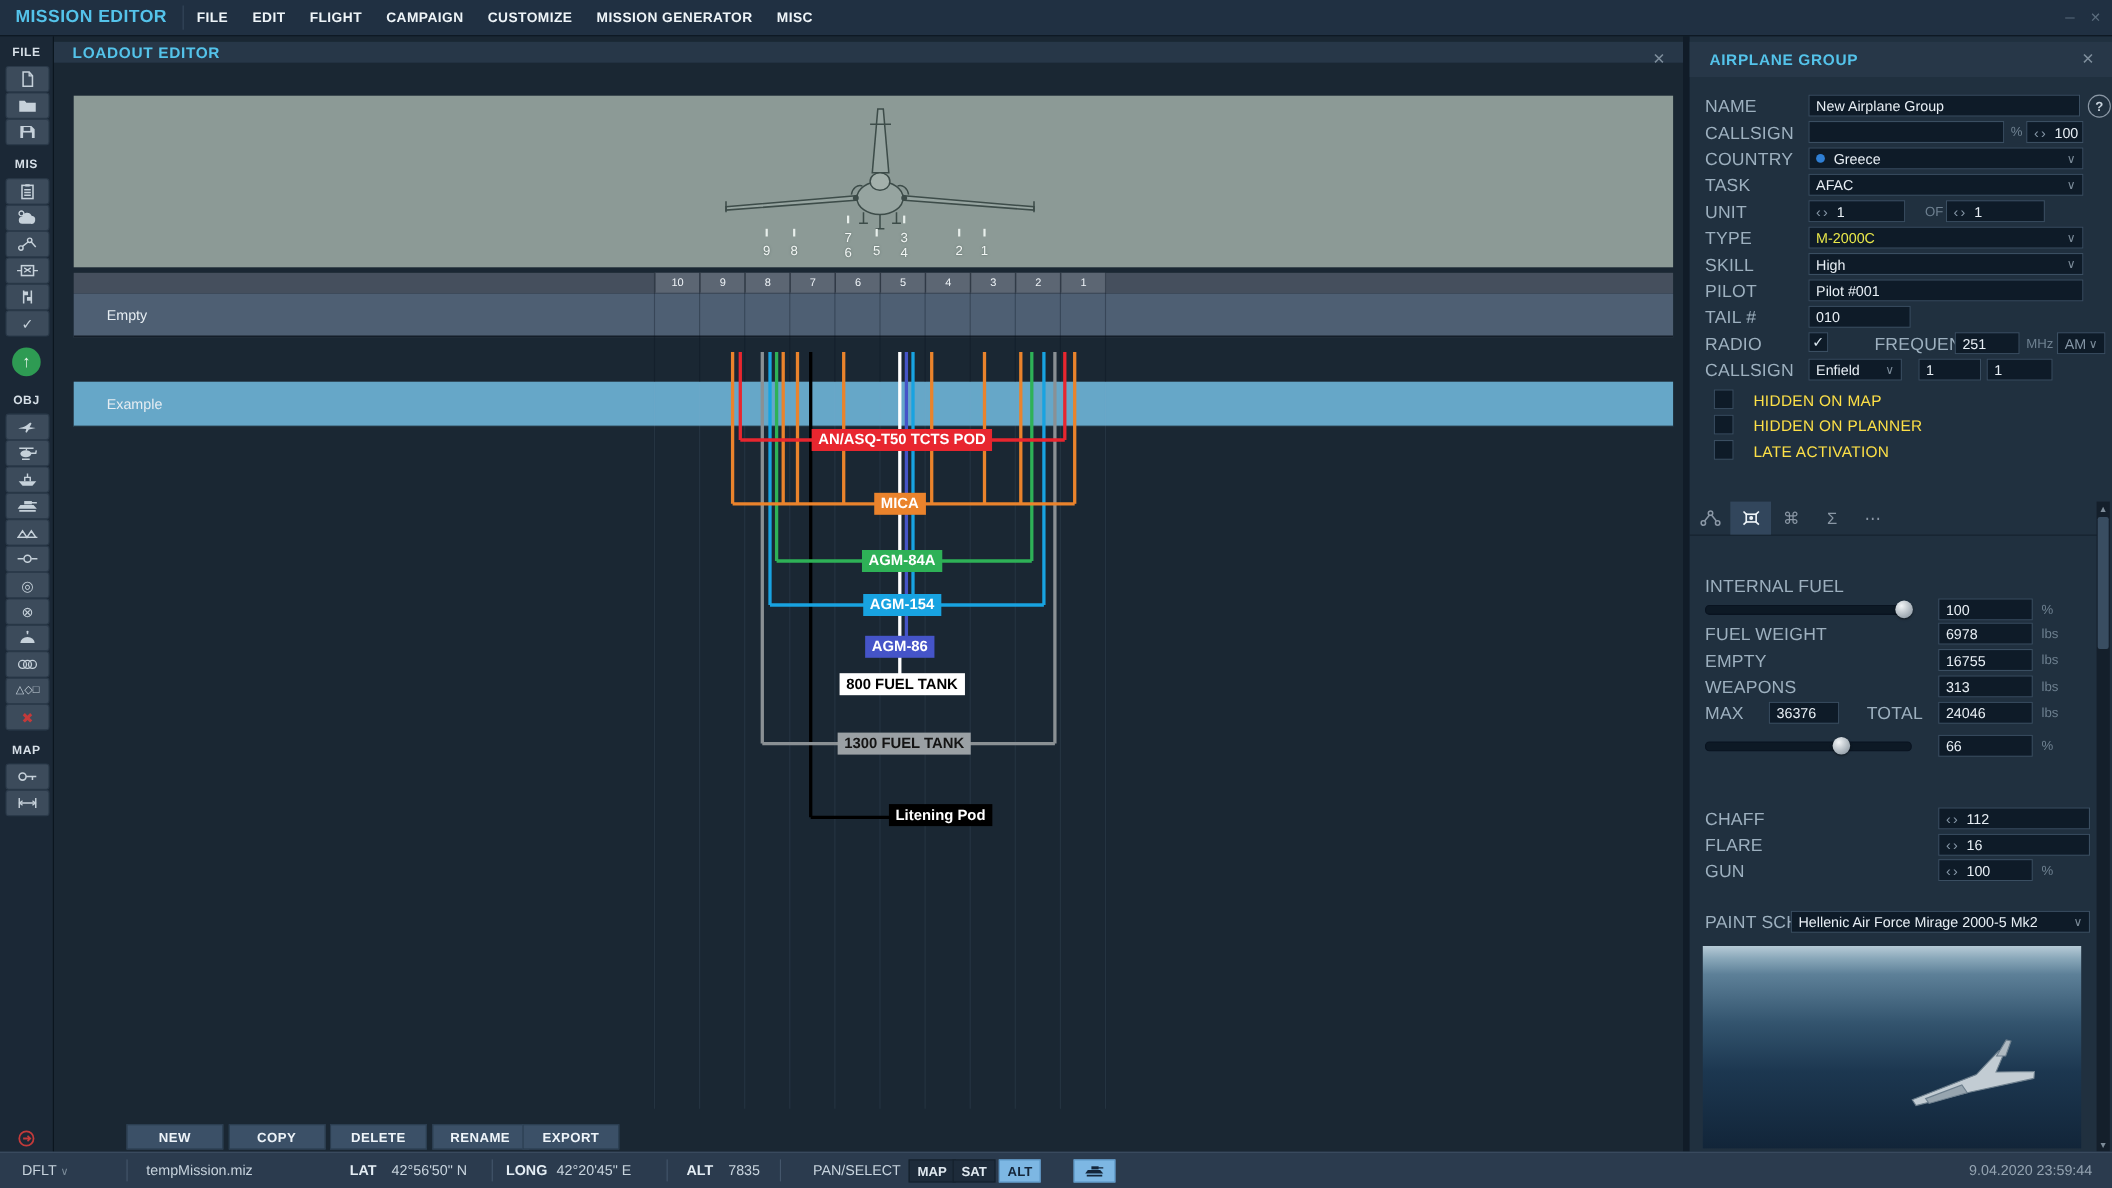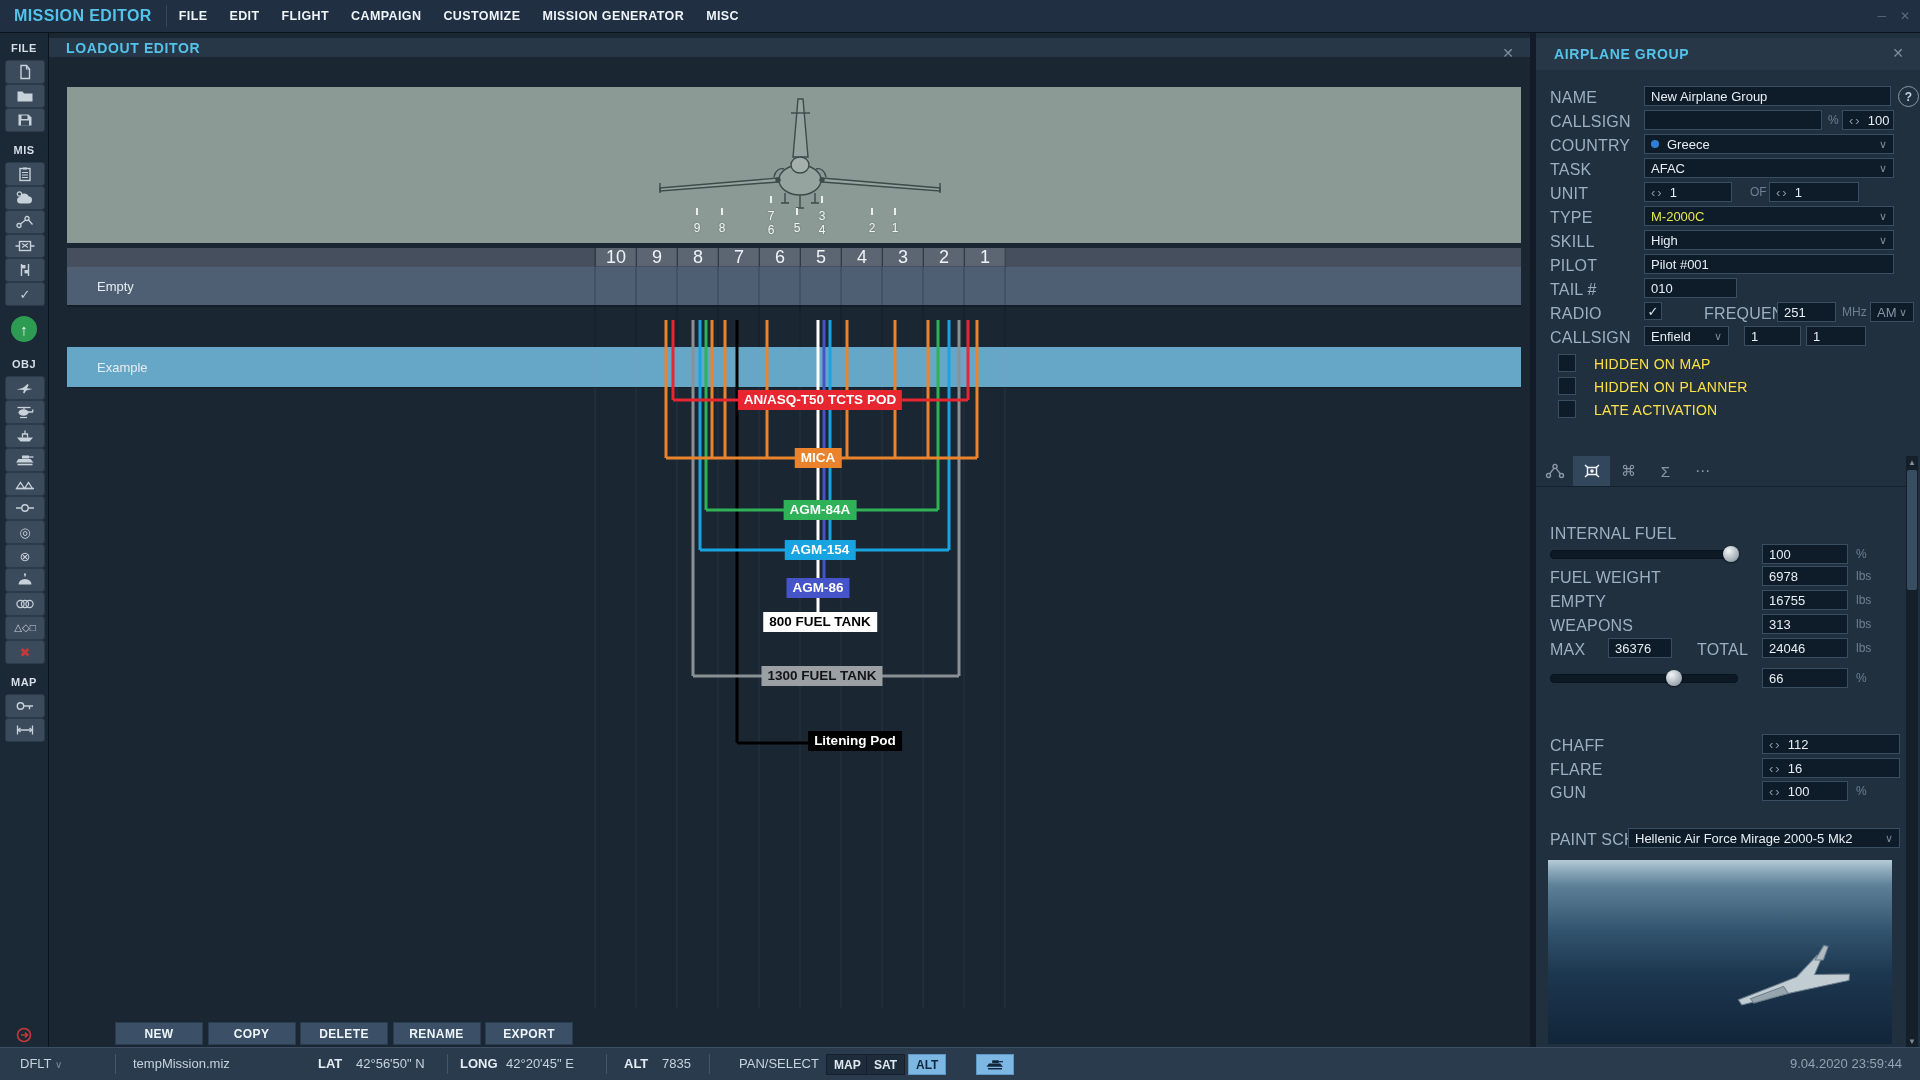--- a/index.html
+++ b/index.html
@@ -31,21 +31,21 @@
   #loadout{position:absolute;left:48px;top:32px;width:1482px;height:1015px;background:#1a2733;z-index:5;}
   .phead{position:absolute;background:#273748;display:flex;align-items:center;}
   #loadout-head{left:0px;top:6px;width:1482px;height:19px;}
   .ptitle{font-size:14px;font-weight:bold;color:#54c3ea;letter-spacing:.6px;margin-left:18px;}
   .pclose{position:absolute;right:16px;top:7px;color:#7e8e9c;font-size:14px;cursor:pointer;}
   #aircraft-view{position:absolute;left:19px;top:55px;width:1454px;height:156px;background:#8c9a96;overflow:hidden;}
   .station{position:absolute;font-size:12px;color:#f2f6f4;text-shadow:0 0 2px #5a6a66;transform:translateX(-50%);}
   .stick{position:absolute;width:2px;height:7px;background:#e8efec;transform:translateX(-50%);}
   #pylon-strip{position:absolute;left:19px;top:216px;width:1454px;height:19px;background:#454f5d;}
   .pylon-cell{position:absolute;top:0;height:18px;background:#5c6673;border-left:1px solid #39424e;
-              display:flex;align-items:center;justify-content:center;font-size:18px;color:#eef3f7;}
+              display:flex;align-items:center;justify-content:center;font-size:10px;color:#eef3f7;}
   .lrow{position:absolute;left:19px;width:1454px;display:flex;align-items:center;font-size:13px;color:#e6edf2;}
   #row-empty{top:235px;height:38px;background:#4e5f73;border-bottom:2px solid #141e29;}
   #row-example{top:275px;height:40px;background:#66a7c8;border-bottom:1px solid #141e29;margin-top:40px;}
   .lrow span{margin-left:30px;}
   #diagram{position:absolute;left:0;top:0;width:1920px;height:1080px;pointer-events:none;z-index:6;}
   .wlabel{position:absolute;transform:translateX(-50%);height:20px;line-height:20px;padding:0 6px;
           font-size:13.5px;font-weight:bold;white-space:nowrap;z-index:7;}
   #footer-btns{position:absolute;left:0;top:990px;height:24px;}
   .fbtn{position:absolute;top:0;width:88px;height:23px;background:#3b5067;border:1px solid #2a3c4f;
         color:#eef4f9;font-size:12px;font-weight:bold;display:flex;align-items:center;justify-content:center;
@@ -313,21 +313,21 @@
     </div>
     <div class="lrow" id="row-example">
       <span>Example</span>
     </div>
 
     <div id="footer-btns">
         <button class="fbtn" style="left: 67px;">NEW</button>
         <button class="fbtn" style="left: 159.5px;">COPY</button>
         <button class="fbtn" style="left: 252px;">DELETE</button>
         <button class="fbtn" style="left: 344.5px;">RENAME</button>
-        <button class="fbtn" style="left: 437px; text-align: center;">EXPORT</button>
+        <button class="fbtn" style="left: 427px; text-align: center;">EXPORT</button>
       </div>
   </section>
 
   <svg id="diagram" viewBox="0 0 1920 1080">
       <line x1="595" y1="248" x2="595" y2="347" stroke="rgba(10,20,30,0.32)" stroke-width="1"></line>
       <line x1="595" y1="347" x2="595" y2="1008" stroke="rgba(140,170,200,0.10)" stroke-width="1"></line>
       <line x1="636" y1="248" x2="636" y2="347" stroke="rgba(10,20,30,0.32)" stroke-width="1"></line>
       <line x1="636" y1="347" x2="636" y2="1008" stroke="rgba(140,170,200,0.10)" stroke-width="1"></line>
       <line x1="677" y1="248" x2="677" y2="347" stroke="rgba(10,20,30,0.32)" stroke-width="1"></line>
       <line x1="677" y1="347" x2="677" y2="1008" stroke="rgba(140,170,200,0.10)" stroke-width="1"></line>

